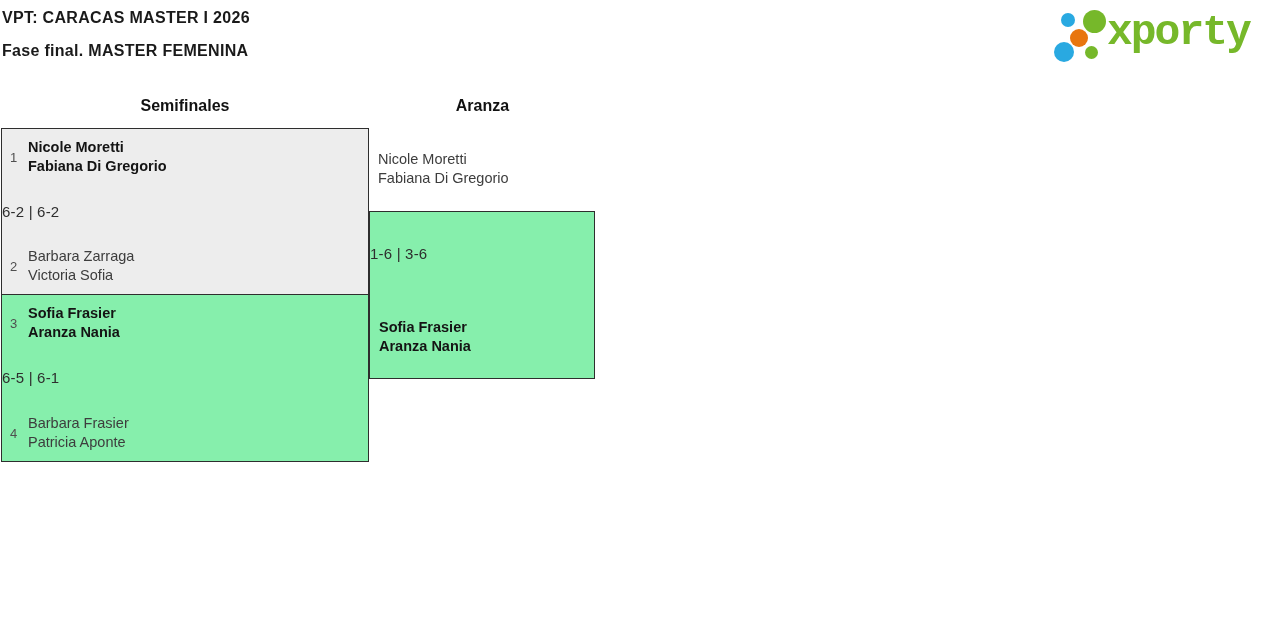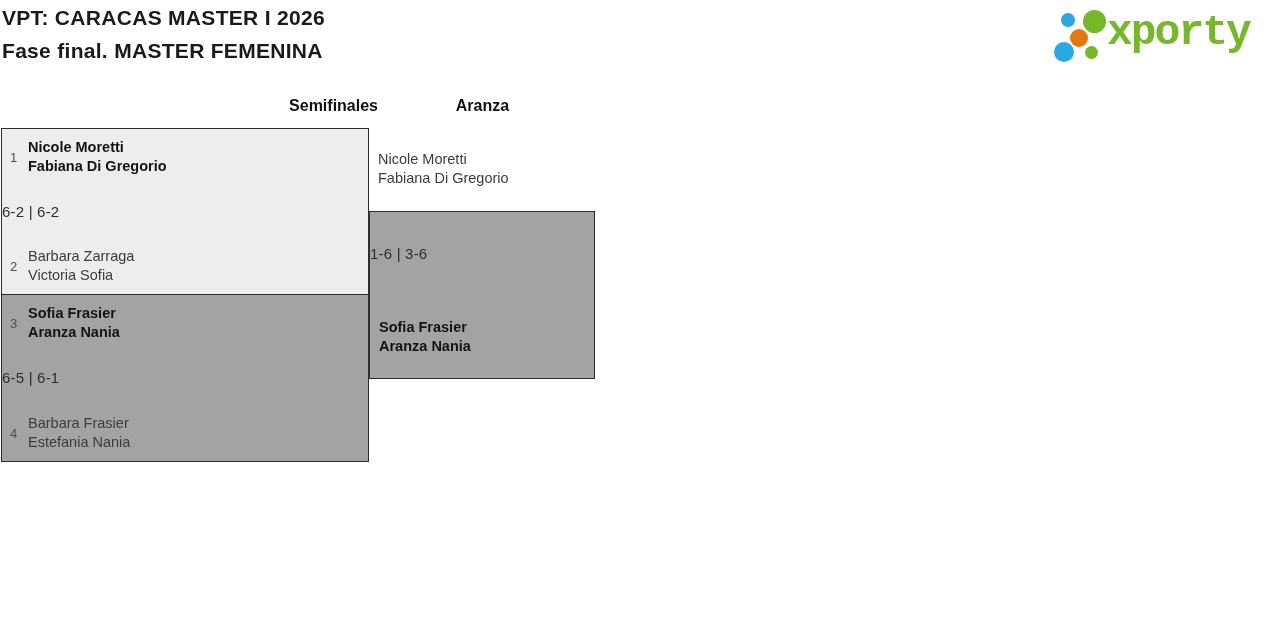--- a/index.html
+++ b/index.html
@@ -13,21 +13,21 @@
     --seed-grey:#4f4f4f;
   }
   html,body{margin:0;padding:0;background:#fff;}
   .canvas{
     position:relative;width:1280px;height:628px;background:#ffffff;
     font-family:"Liberation Sans","DejaVu Sans",sans-serif;overflow:hidden;
   }
   
   .title{
     position:absolute;left:2px;top:1px;
-    font-size:21px;font-weight:700;letter-spacing:.3px;
+    font-size:16px;font-weight:700;letter-spacing:.3px;
     line-height:33px;color:#1a1a1a;white-space:nowrap;
   }
   
   .logo{position:absolute;left:1048px;top:4px;width:230px;height:70px;cursor:pointer;}
   .dot{position:absolute;border-radius:50%;}
   .d1{left:13px;top:9px;width:14px;height:14px;background:var(--logo-blue);}
   .d2{left:35px;top:6px;width:23px;height:23px;background:var(--logo-green);}
   .d3{left:22px;top:25px;width:18px;height:18px;background:var(--logo-orange);}
   .d4{left:6px;top:38px;width:20px;height:20px;background:var(--logo-blue);}
   .d5{left:37px;top:42px;width:13px;height:13px;background:var(--logo-green);}
@@ -35,24 +35,24 @@
     position:absolute;left:59px;top:4px;
     font-family:Liberation Mono, monospace;
     font-size:43px;font-weight:700;letter-spacing:-2px;line-height:50px;
     color:var(--logo-green);
   }
   
   .round-header{
     position:absolute;top:96px;font-size:16px;font-weight:700;
     color:#111;text-align:center;line-height:20px;
   }
-  .rh-semis{left:8px;width:370px;text-align:right;}
+  .rh-semis{left:0;width:370px;}
   .rh-final{left:369px;width:227px;}
   
-  .match-box{position:absolute;border:1px solid var(--border-dark);box-sizing:border-box;background:#a3a3a3;}
+  .match-box{position:absolute;border:1px solid var(--border-dark);box-sizing:border-box;background:#86efac;}
   .sf1{left:1px;top:128px;width:368px;height:167px;background:var(--box-grey);}
   .sf2{left:1px;top:294px;width:368px;height:168px;}
   .final-box{left:369px;top:211px;width:226px;height:168px;}
   .team-row{position:absolute;left:8px;display:flex;align-items:center;}
   .team-top{top:9px;}
   .team-bottom{bottom:9px;}
   .seed{
     width:12px;margin-right:6px;flex:0 0 auto;
     font-size:13px;color:var(--seed-grey);text-align:left;
   }
@@ -112,21 +112,21 @@
       <span class="names winner">
         <div>Sofia Frasier</div>
         <div>Aranza Nania</div>
       </span>
     </div>
     <div class="score">6-5 | 6-1</div>
     <div class="team-row team-bottom">
       <span class="seed">4</span>
       <span class="names">
         <div>Barbara Frasier</div>
-        <div>Estefania Nania</div>
+        <div>Patricia Aponte</div>
       </span>
     </div>
   </div>
 
   <div class="final-team-top">
     <div>Nicole Moretti</div>
     <div>Fabiana Di Gregorio</div>
   </div>
 
   <div class="match-box final-box">

